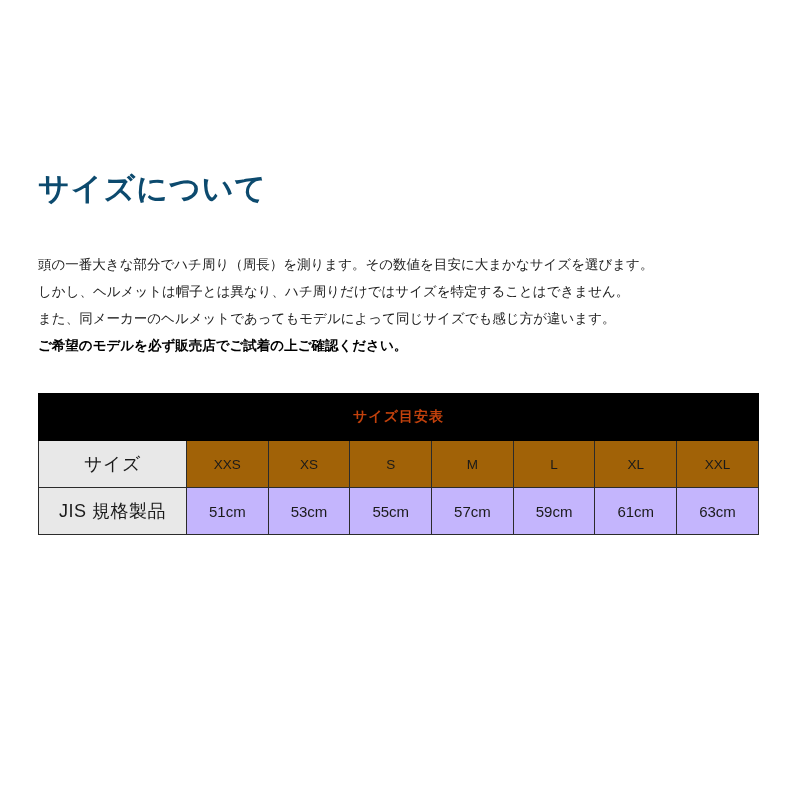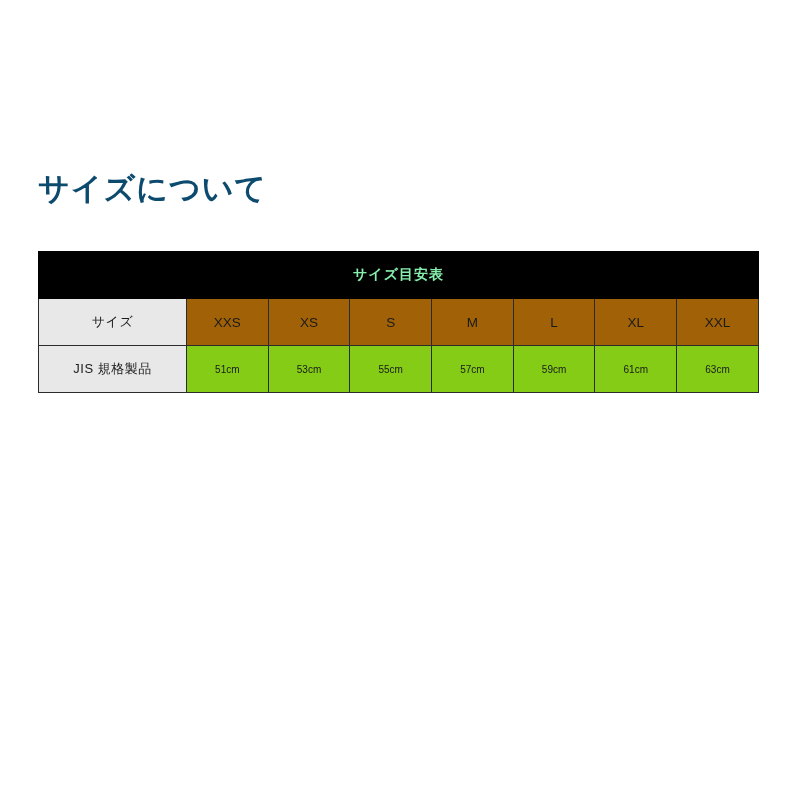--- a/index.html
+++ b/index.html
@@ -48,61 +48,67 @@
     font-weight: bold;
     color: #000000;
   }
   table.size-table {
     border-collapse: collapse;
     width: 720px;
     table-layout: fixed;
   }
   table.size-table .caption-cell {
     background: #000000;
-    color: #86efac;
+    color: #c2410c;
     text-align: center;
     font-size: 14px;
     font-weight: bold;
     height: 44px;
     letter-spacing: 1px;
     border: 1px solid #000000;
   }
   table.size-table td, table.size-table th {
     border: 1px solid #2b2b2b;
     height: 44px;
     font-size: 14px;
     font-weight: normal;
     text-align: center;
     vertical-align: middle;
     color: #1a1a1a;
   }
   table.size-table td.head-label {
     background: #e8e8e8;
-    font-size: 13px;
+    font-size: 18px;
     letter-spacing: 0.5px;
   }
   table.size-table td.col-head {
     background: #a16207;
     font-size: 13.5px;
   }
   table.size-table td.value {
-    background: #84cc16;
-    font-size: 10px;
+    background: #c4b5fd;
+    font-size: 15px;
   }
   .col-first { width: 148px; }
   .col-rest { width: 81.7px; }
 </style>
 </head>
 <body>
 
 <div class="page">
   <div class="content">
 
     <h1 class="page-title">サイズについて</h1>
 
+    <div class="intro">
+      <p>頭の一番大きな部分でハチ周り（周長）を測ります。その数値を目安に大まかなサイズを選びます。</p>
+      <p>しかし、ヘルメットは帽子とは異なり、ハチ周りだけではサイズを特定することはできません。</p>
+      <p>また、同メーカーのヘルメットであってもモデルによって同じサイズでも感じ方が違います。</p>
+      <p class="emphasis">ご希望のモデルを必ず販売店でご試着の上ご確認ください。</p>
+    </div>
 
     <table class="size-table">
       <colgroup>
         <col class="col-first">
         <col class="col-rest">
         <col class="col-rest">
         <col class="col-rest">
         <col class="col-rest">
         <col class="col-rest">
         <col class="col-rest">

